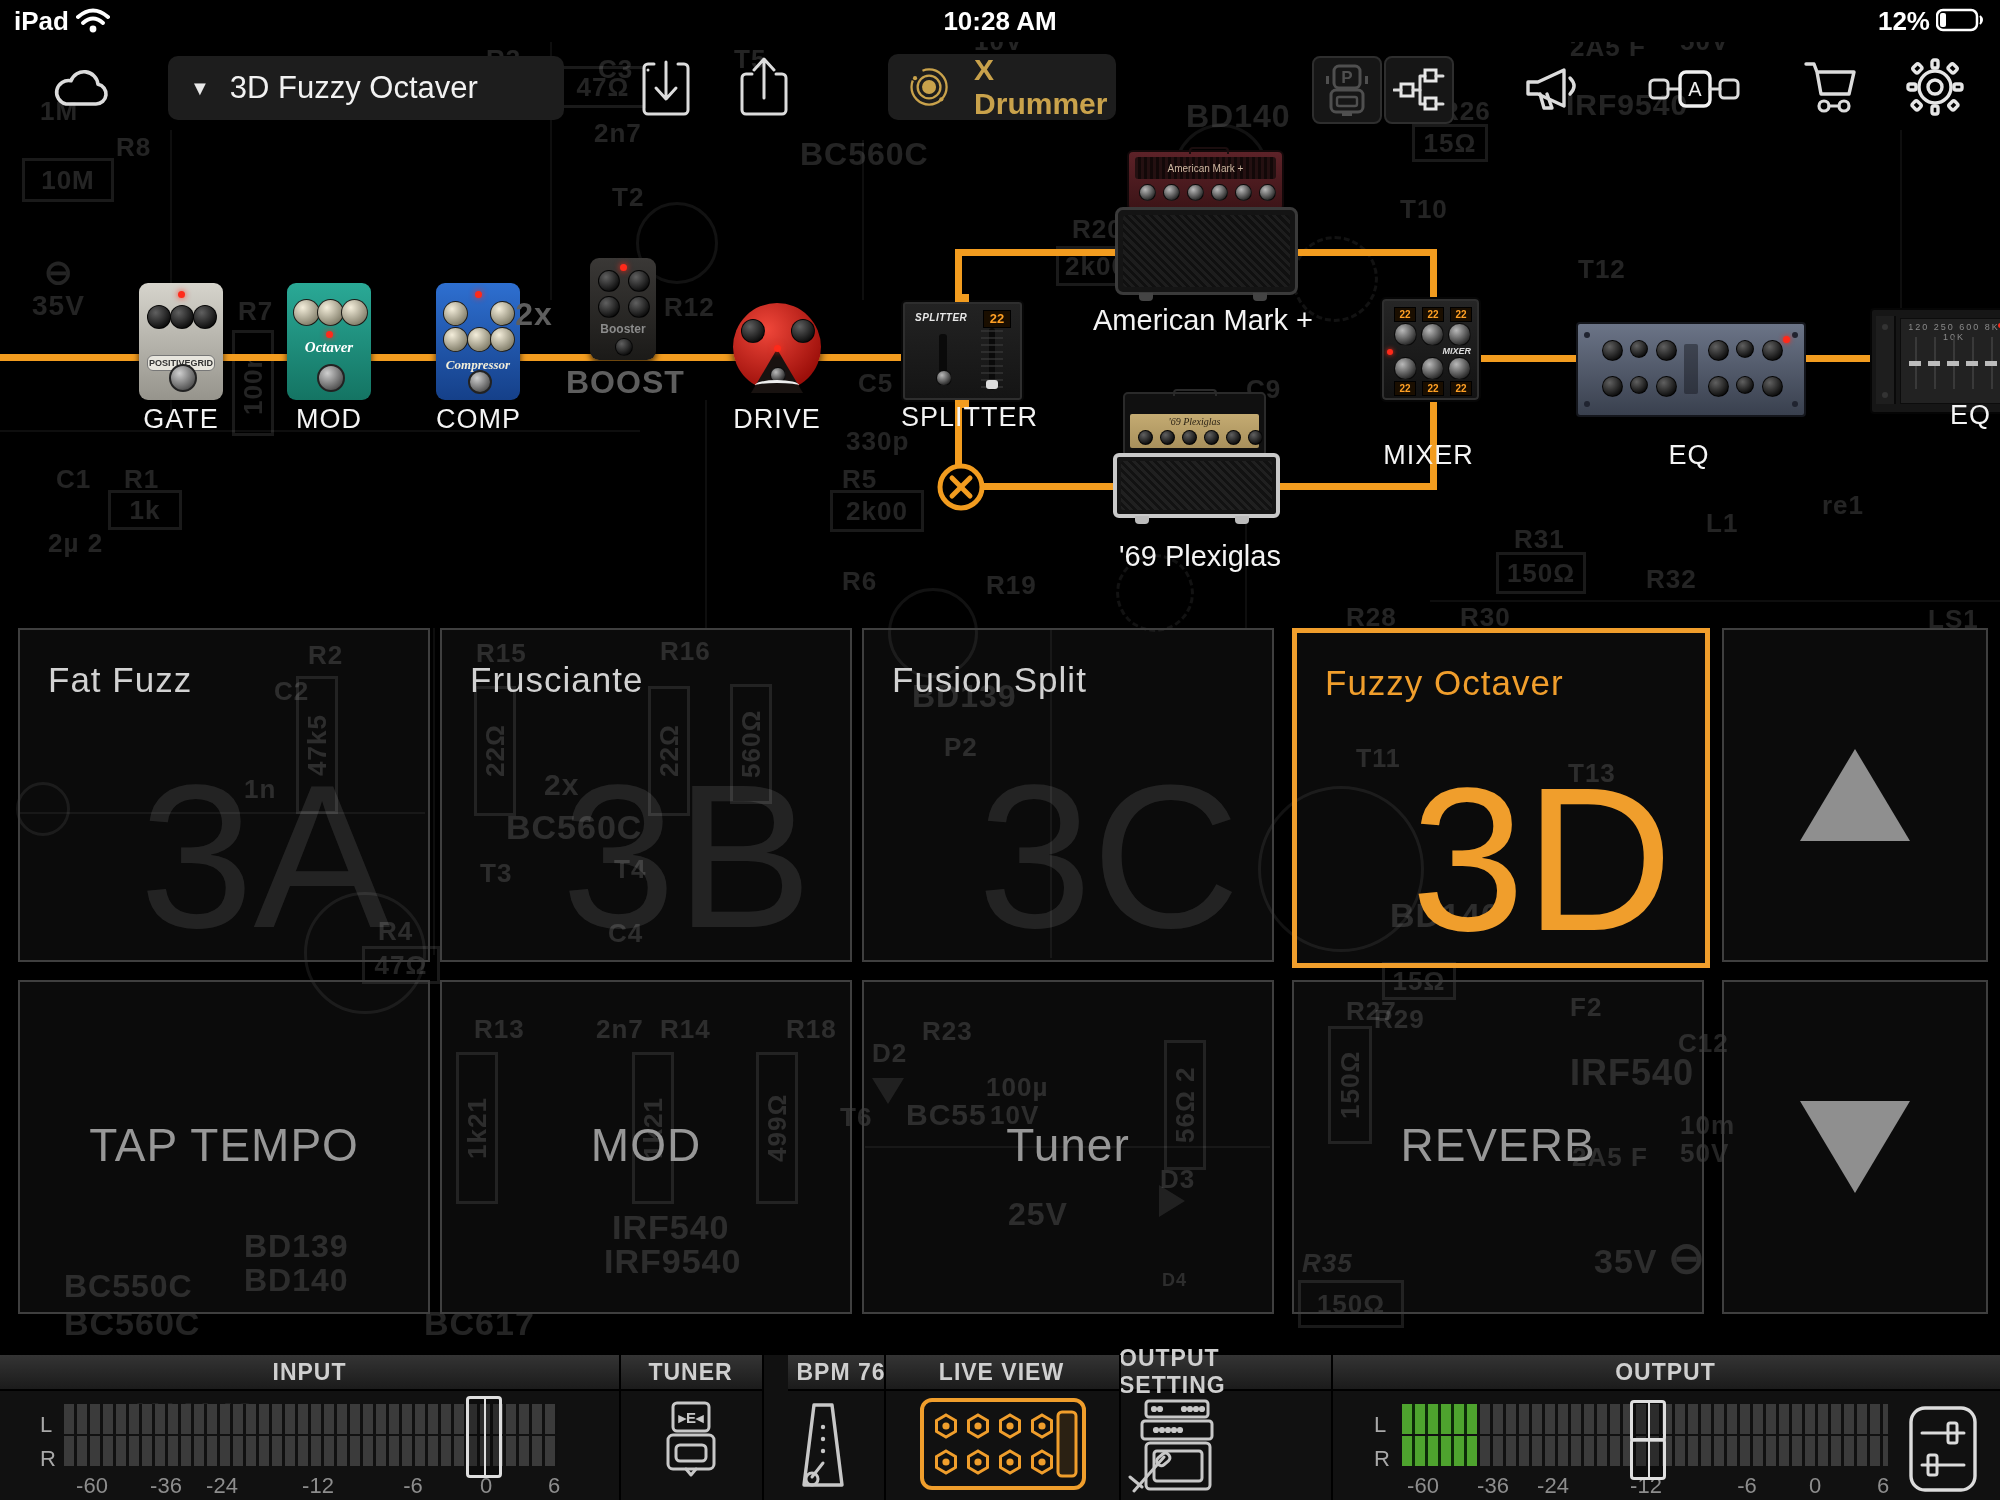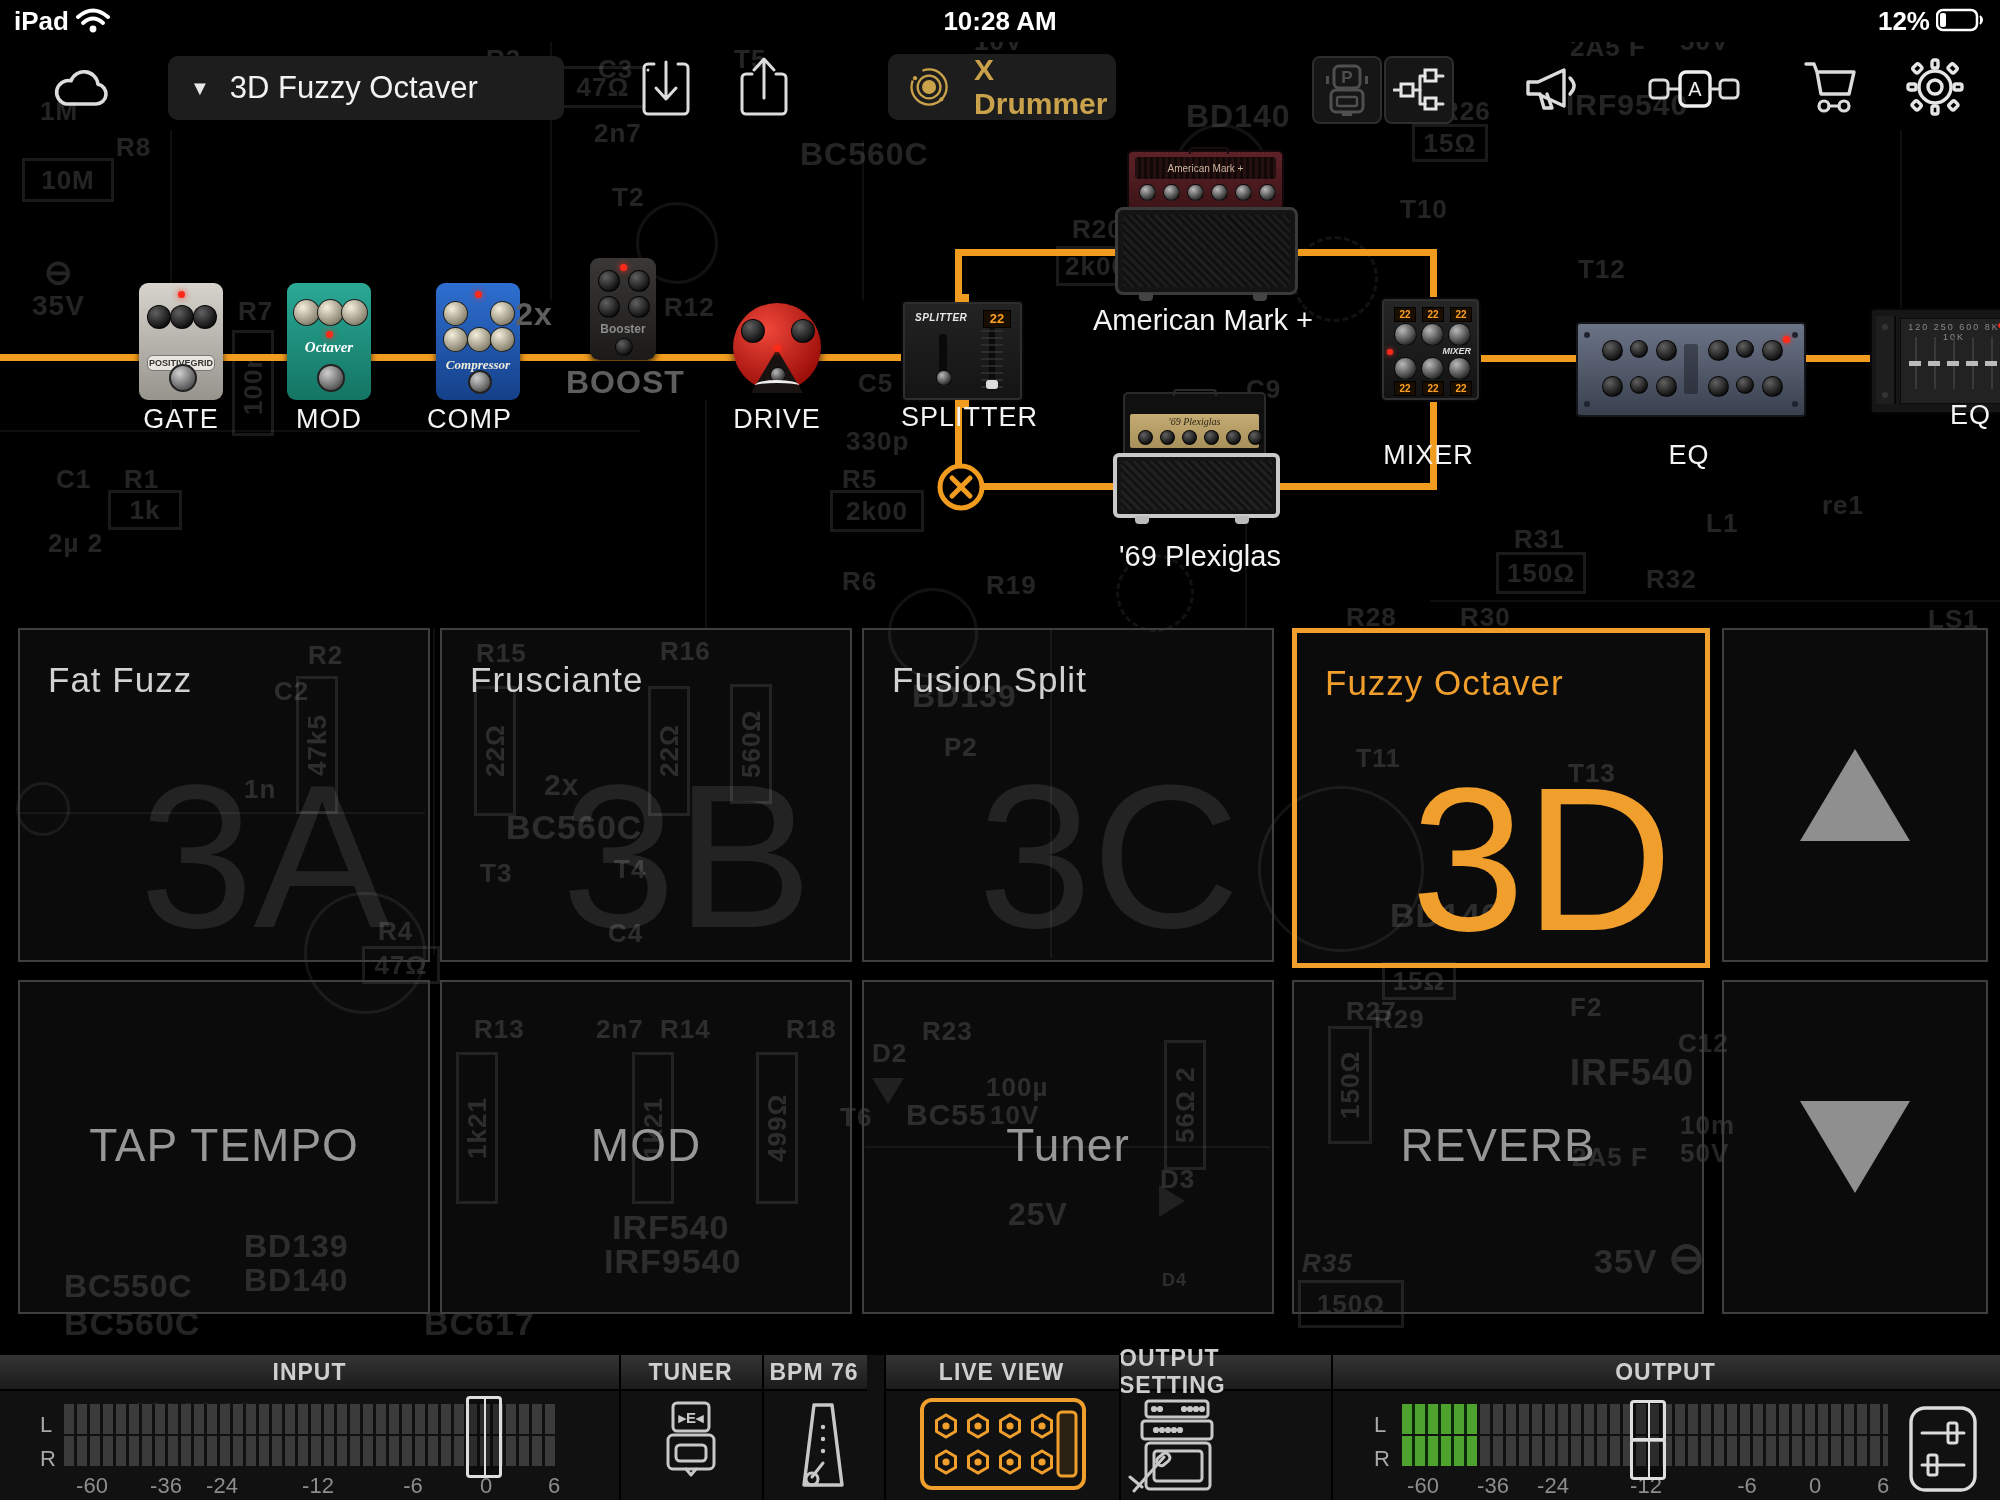--- a/index.html
+++ b/index.html
@@ -346,21 +346,21 @@
   <div class="pedal dev" style="left:436px;top:283px;background:linear-gradient(#2e6fd0,#154089)">
     <i class="led"></i>
     <b class="k cream" style="left:7px;top:18px;width:23px;height:23px"></b>
     <b class="k cream" style="left:54px;top:18px;width:23px;height:23px"></b>
     <b class="k cream" style="left:7px;top:44px;width:23px;height:23px"></b>
     <b class="k cream" style="left:31px;top:44px;width:23px;height:23px"></b>
     <b class="k cream" style="left:54px;top:44px;width:23px;height:23px"></b>
     <span class="plate" style="top:74px;font-size:13px;color:#f3eed9;font-style:italic;font-family:'Liberation Serif',serif">Compressor</span>
     <u class="fsw" style="bottom:6px;width:20px;height:20px;margin-left:-10px"></u>
   </div>
-  <div class="node-label" style="left:427px;top:404px;width:84px">COMP</div>
+  <div class="node-label" style="left:436px;top:404px;width:84px">COMP</div>
 
   <div class="pedal dev" style="left:590px;top:258px;width:66px;height:102px;background:linear-gradient(#3a3836,#1b1a18)">
     <i class="led" style="top:6px"></i>
     <b class="k dark" style="left:8px;top:12px;width:20px;height:20px"></b>
     <b class="k dark" style="left:38px;top:12px;width:20px;height:20px"></b>
     <b class="k dark" style="left:8px;top:38px;width:20px;height:20px"></b>
     <b class="k dark" style="left:38px;top:38px;width:20px;height:20px"></b>
     <span class="plate" style="top:64px;font-size:12px;color:#8b8b8b">Booster</span>
     <b class="k dark" style="left:25px;top:80px;width:16px;height:16px"></b>
   </div>
@@ -520,21 +520,21 @@
   </div>
   <div class="tile" style="left:1722px;top:980px;width:262px;height:330px">
     <i class="tri-down"></i>
   </div>
 
   <div id="bottombar">
     <span class="sch" style="left:130px;top:40px;font-size:34px;opacity:.5">1N4148</span>
 
     <div class="bsec-h" style="left:0;width:619px">INPUT</div>
     <div class="bsec-h" style="left:619px;width:143px">TUNER</div>
-    <div class="bsec-h" style="left:761px;width:106px">BPM 76</div>
+    <div class="bsec-h" style="left:788px;width:106px">BPM 76</div>
     <div class="bsec-h" style="left:884px;width:235px">LIVE VIEW</div>
     <div class="bsec-h" style="left:1119px;width:212px">OUTPUT SETTING</div>
     <div class="bsec-h" style="left:1331px;width:669px">OUTPUT</div>
     <div class="bdiv" style="left:619px"></div>
       <div class="bdiv" style="left:762px"></div>
     <div class="bdiv" style="left:884px"></div>
       <div class="bdiv" style="left:1119px"></div>
     <div class="bdiv" style="left:1331px"></div>
 
     <span class="chl" style="left:40px;top:57px">L</span>

